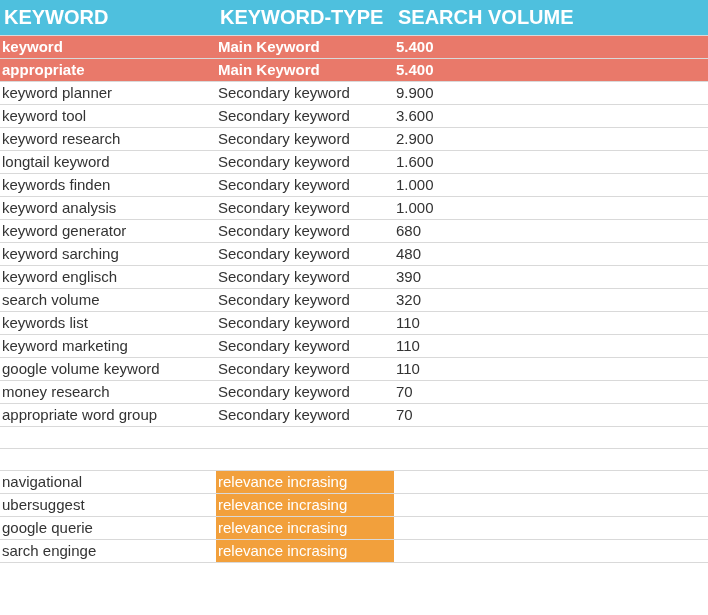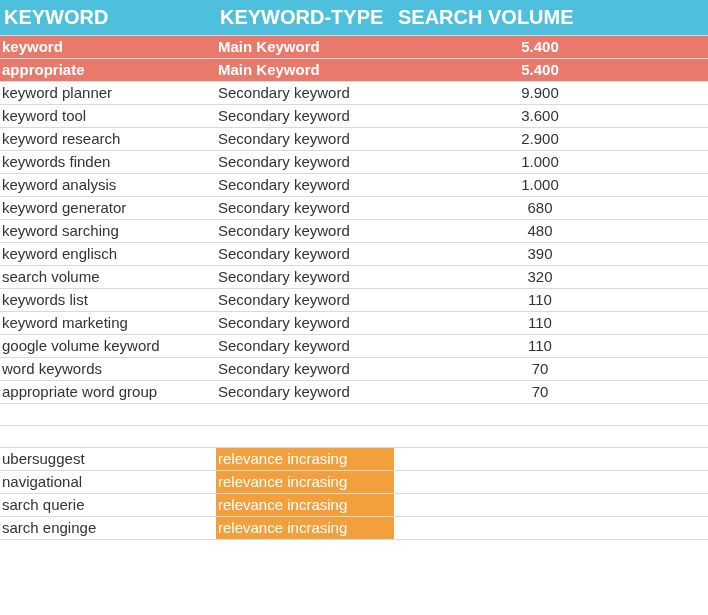--- a/index.html
+++ b/index.html
@@ -1,21 +1,21 @@
 <!DOCTYPE html>
 <html><head>
 <meta charset="utf-8">
 <style>
   * { box-sizing: border-box; margin: 0; padding: 0; }
   body { font-family: Arial, Helvetica, sans-serif; background: #fff; width: 708px; }
   table { border-collapse: collapse; width: 708px; table-layout: fixed; }
   th { background: #4ec0de; color: #fff; font-weight: bold; font-size: 20px; text-align: left; padding: 6px 6px 6px 4px; height: 34px; }
   th.col-vol { text-align: left; }
   td { border-top: 1px solid #d9d9d9; border-bottom: 1px solid #d9d9d9; padding: 2px 6px 2px 2px; font-size: 15px; color: #333; height: 22px; line-height: 18px; vertical-align: middle; }
-  td.col-vol { text-align: center; padding-right: 24px; }
+  td.col-vol { text-align: left; padding-right: 24px; }
   tr.main td { background: #e9796a; color: #fff; font-weight: bold; }
   tr.main td.col-vol { font-weight: bold; }
   td.keyword-type.relevance { background: #f2a03c; color: #fff; }
   col.c-keyword { width: 216px; }
   col.c-type { width: 178px; }
   col.c-vol { width: 314px; }
 </style>
 </head>
 <body>
 
@@ -52,20 +52,25 @@
         <td>keyword tool</td>
         <td class="keyword-type">Secondary keyword</td>
         <td class="col-vol">3.600</td>
       </tr>
       <tr>
         <td>keyword research</td>
         <td class="keyword-type">Secondary keyword</td>
         <td class="col-vol">2.900</td>
       </tr>
       <tr>
+        <td>longtail keyword</td>
+        <td class="keyword-type">Secondary keyword</td>
+        <td class="col-vol">1.600</td>
+      </tr>
+      <tr>
         <td>keywords finden</td>
         <td class="keyword-type">Secondary keyword</td>
         <td class="col-vol">1.000</td>
       </tr>
       <tr>
         <td>keyword analysis</td>
         <td class="keyword-type">Secondary keyword</td>
         <td class="col-vol">1.000</td>
       </tr>
       <tr>
@@ -97,51 +102,51 @@
         <td>keyword marketing</td>
         <td class="keyword-type">Secondary keyword</td>
         <td class="col-vol">110</td>
       </tr>
       <tr>
         <td>google volume keyword</td>
         <td class="keyword-type">Secondary keyword</td>
         <td class="col-vol">110</td>
       </tr>
       <tr>
-        <td>word keywords</td>
+        <td>money research</td>
         <td class="keyword-type">Secondary keyword</td>
         <td class="col-vol">70</td>
       </tr>
       <tr>
         <td>appropriate word group</td>
         <td class="keyword-type">Secondary keyword</td>
         <td class="col-vol">70</td>
       </tr>
       <tr>
         <td></td>
         <td class="keyword-type"></td>
         <td class="col-vol"></td>
       </tr>
       <tr>
         <td></td>
         <td class="keyword-type"></td>
         <td class="col-vol"></td>
       </tr>
       <tr>
+        <td>navigational</td>
+        <td class="keyword-type relevance">relevance incrasing</td>
+        <td class="col-vol"></td>
+      </tr>
+      <tr>
         <td>ubersuggest</td>
         <td class="keyword-type relevance">relevance incrasing</td>
         <td class="col-vol"></td>
       </tr>
       <tr>
-        <td>navigational</td>
-        <td class="keyword-type relevance">relevance incrasing</td>
-        <td class="col-vol"></td>
-      </tr>
-      <tr>
-        <td>sarch querie</td>
+        <td>google querie</td>
         <td class="keyword-type relevance">relevance incrasing</td>
         <td class="col-vol"></td>
       </tr>
       <tr>
         <td>sarch enginge</td>
         <td class="keyword-type relevance">relevance incrasing</td>
         <td class="col-vol"></td>
       </tr>
     </tbody>
 </table>

